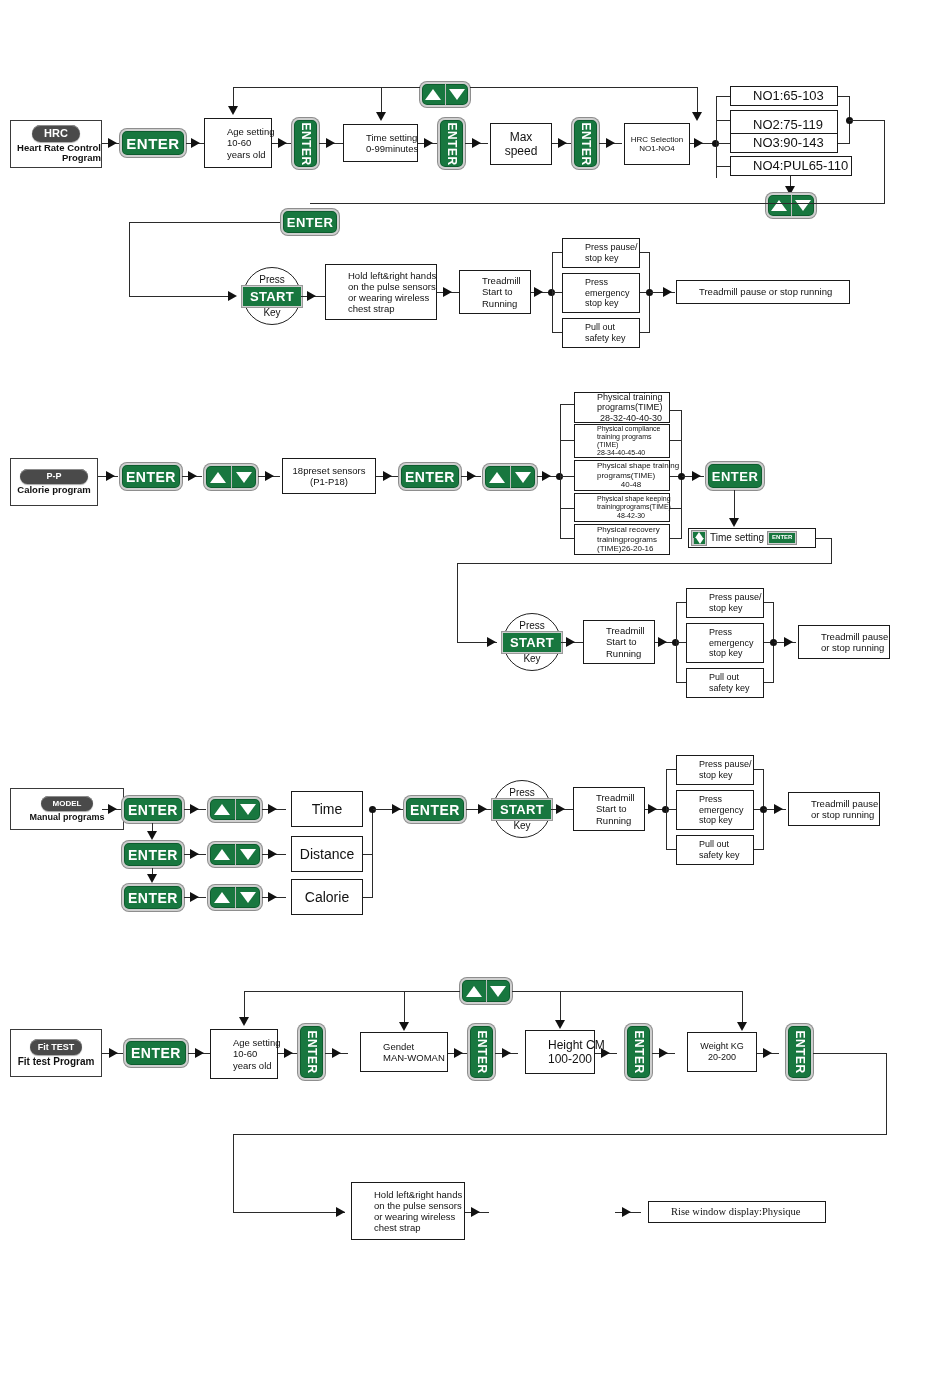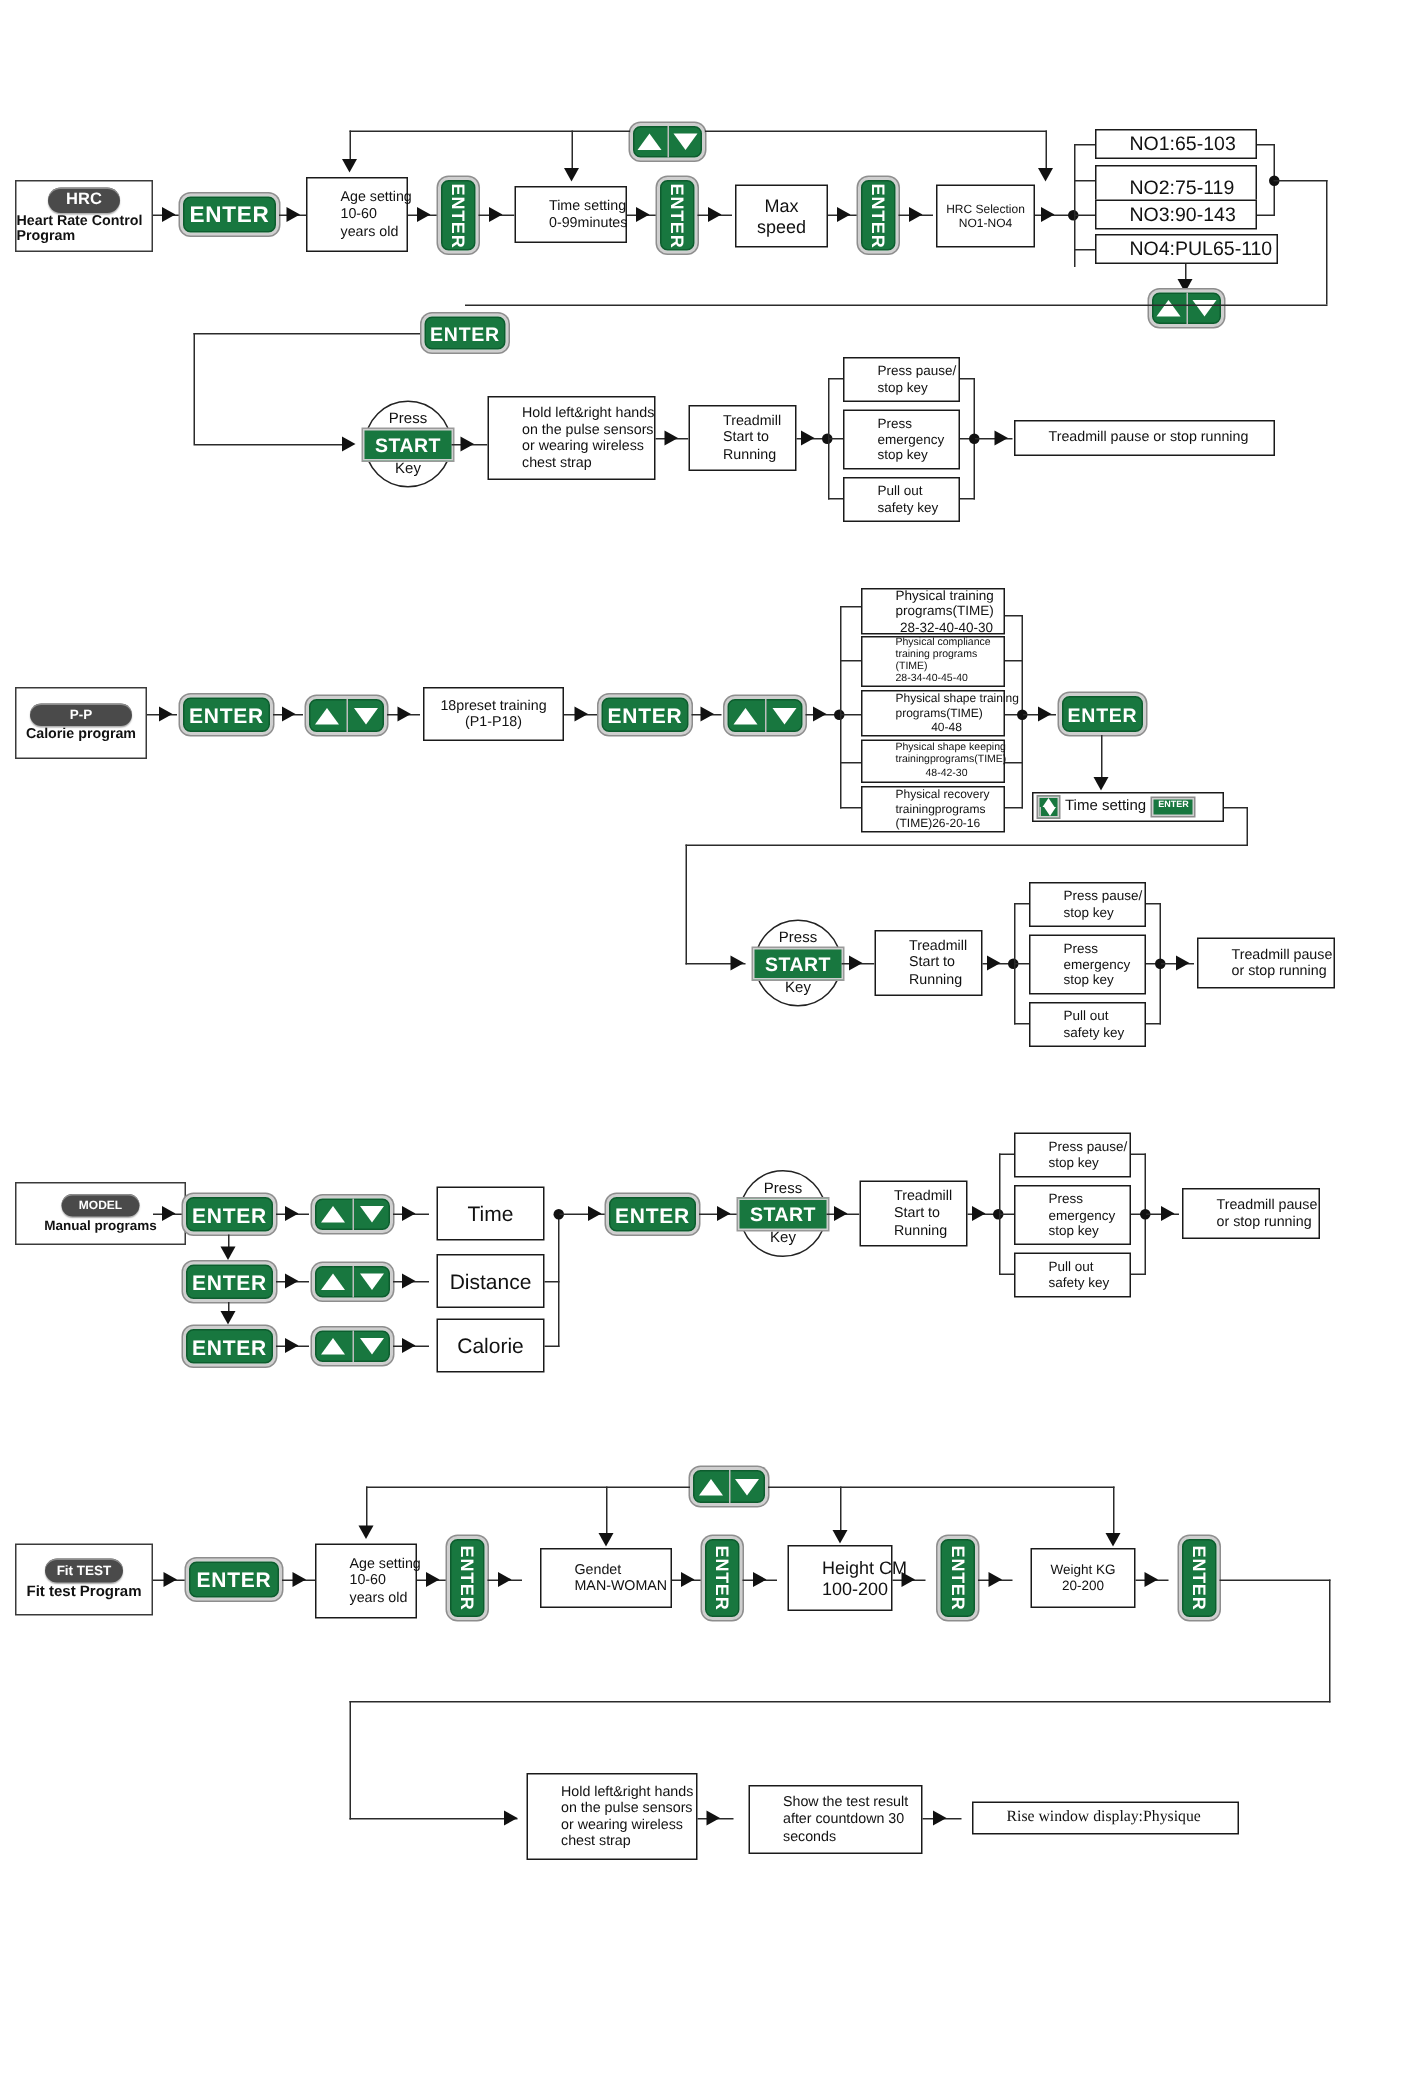--- a/index.html
+++ b/index.html
@@ -15,21 +15,21 @@
   .box.lft{align-items:flex-start;text-align:left;padding-left:22px;}
   .box span{display:block;white-space:nowrap;}
 
   
   .keyblk{position:absolute;box-sizing:border-box;border:1.6px solid #3a3a3a;
           background:#fff;display:flex;flex-direction:column;align-items:center;
           justify-content:center;}
   .pill{background:#4a4a4a;color:#fff;border-radius:9px;font-weight:bold;
         display:flex;align-items:center;justify-content:center;
         box-shadow:inset 0 1px 0 #8d8d8d, 0 1px 1px rgba(0,0,0,.35);}
-  .keylbl{font-weight:bold;color:#111;text-align:left;line-height:1.1;}
+  .keylbl{font-weight:bold;color:#111;text-align:right;line-height:1.1;}
 
   
   .enter{position:absolute;box-sizing:border-box;background:#18773f;
          border:2px solid #cfcfcf;border-radius:7px;
          box-shadow:0 0 0 1px #8e8e8e, inset 0 0 0 1px #0d5c2e;
          display:flex;align-items:center;justify-content:center;
          color:#fff;font-weight:bold;letter-spacing:.5px;}
   
   .enterv{position:absolute;box-sizing:border-box;background:#18773f;
           border:2px solid #cfcfcf;border-radius:7px;
@@ -303,21 +303,21 @@
         <i class="tri-up"></i>
       </div>
     <div class="half">
         <i class="tri-dn"></i>
       </div>
   </div>
   <div class="ln lnh" style="left:258px;top:476px;width:22px;"></div>
   <div class="ar ar-r" style="left:265px;top:471px;"></div>
 
   <div class="box ctr" style="left:282px;top:458px;width:94px;height:36px;font-size:9.5px;">
-    <span>18preset training</span>
+    <span>18preset sensors</span>
     <span>(P1-P18)</span>
   </div>
   <div class="ln lnh" style="left:376px;top:476px;width:22px;"></div>
   <div class="ar ar-r" style="left:383px;top:471px;"></div>
 
   <div class="enter" style="left:399px;top:463px;width:62px;height:27px;font-size:14px;">
     <span>ENTER</span>
   </div>
   <div class="ln lnh" style="left:461px;top:476px;width:20px;"></div>
   <div class="ar ar-r" style="left:467px;top:471px;"></div>
@@ -688,25 +688,20 @@
 
   <div class="box lft" style="left:351px;top:1182px;width:114px;height:58px;font-size:9.5px;">
     <span>Hold left&amp;right hands</span>
     <span>on the pulse sensors</span>
     <span>or wearing wireless</span>
     <span>chest strap</span>
   </div>
   <div class="ln lnh" style="left:465px;top:1212px;width:24px;"></div>
   <div class="ar ar-r" style="left:471px;top:1207px;"></div>
 
-  <div class="box lft" style="left:499px;top:1190px;width:116px;height:46px;font-size:9.5px;">
-    <span>Show the test result</span>
-    <span>after countdown 30</span>
-    <span>seconds</span>
-  </div>
   <div class="ln lnh" style="left:615px;top:1212px;width:26px;"></div>
   <div class="ar ar-r" style="left:622px;top:1207px;"></div>
 
   <div class="box lft serif" style="left:648px;top:1201px;width:178px;height:22px;font-size:10.5px;">
     <span>Rise window display:Physique</span>
   </div>
 
 </div>
 
 </body></html>

